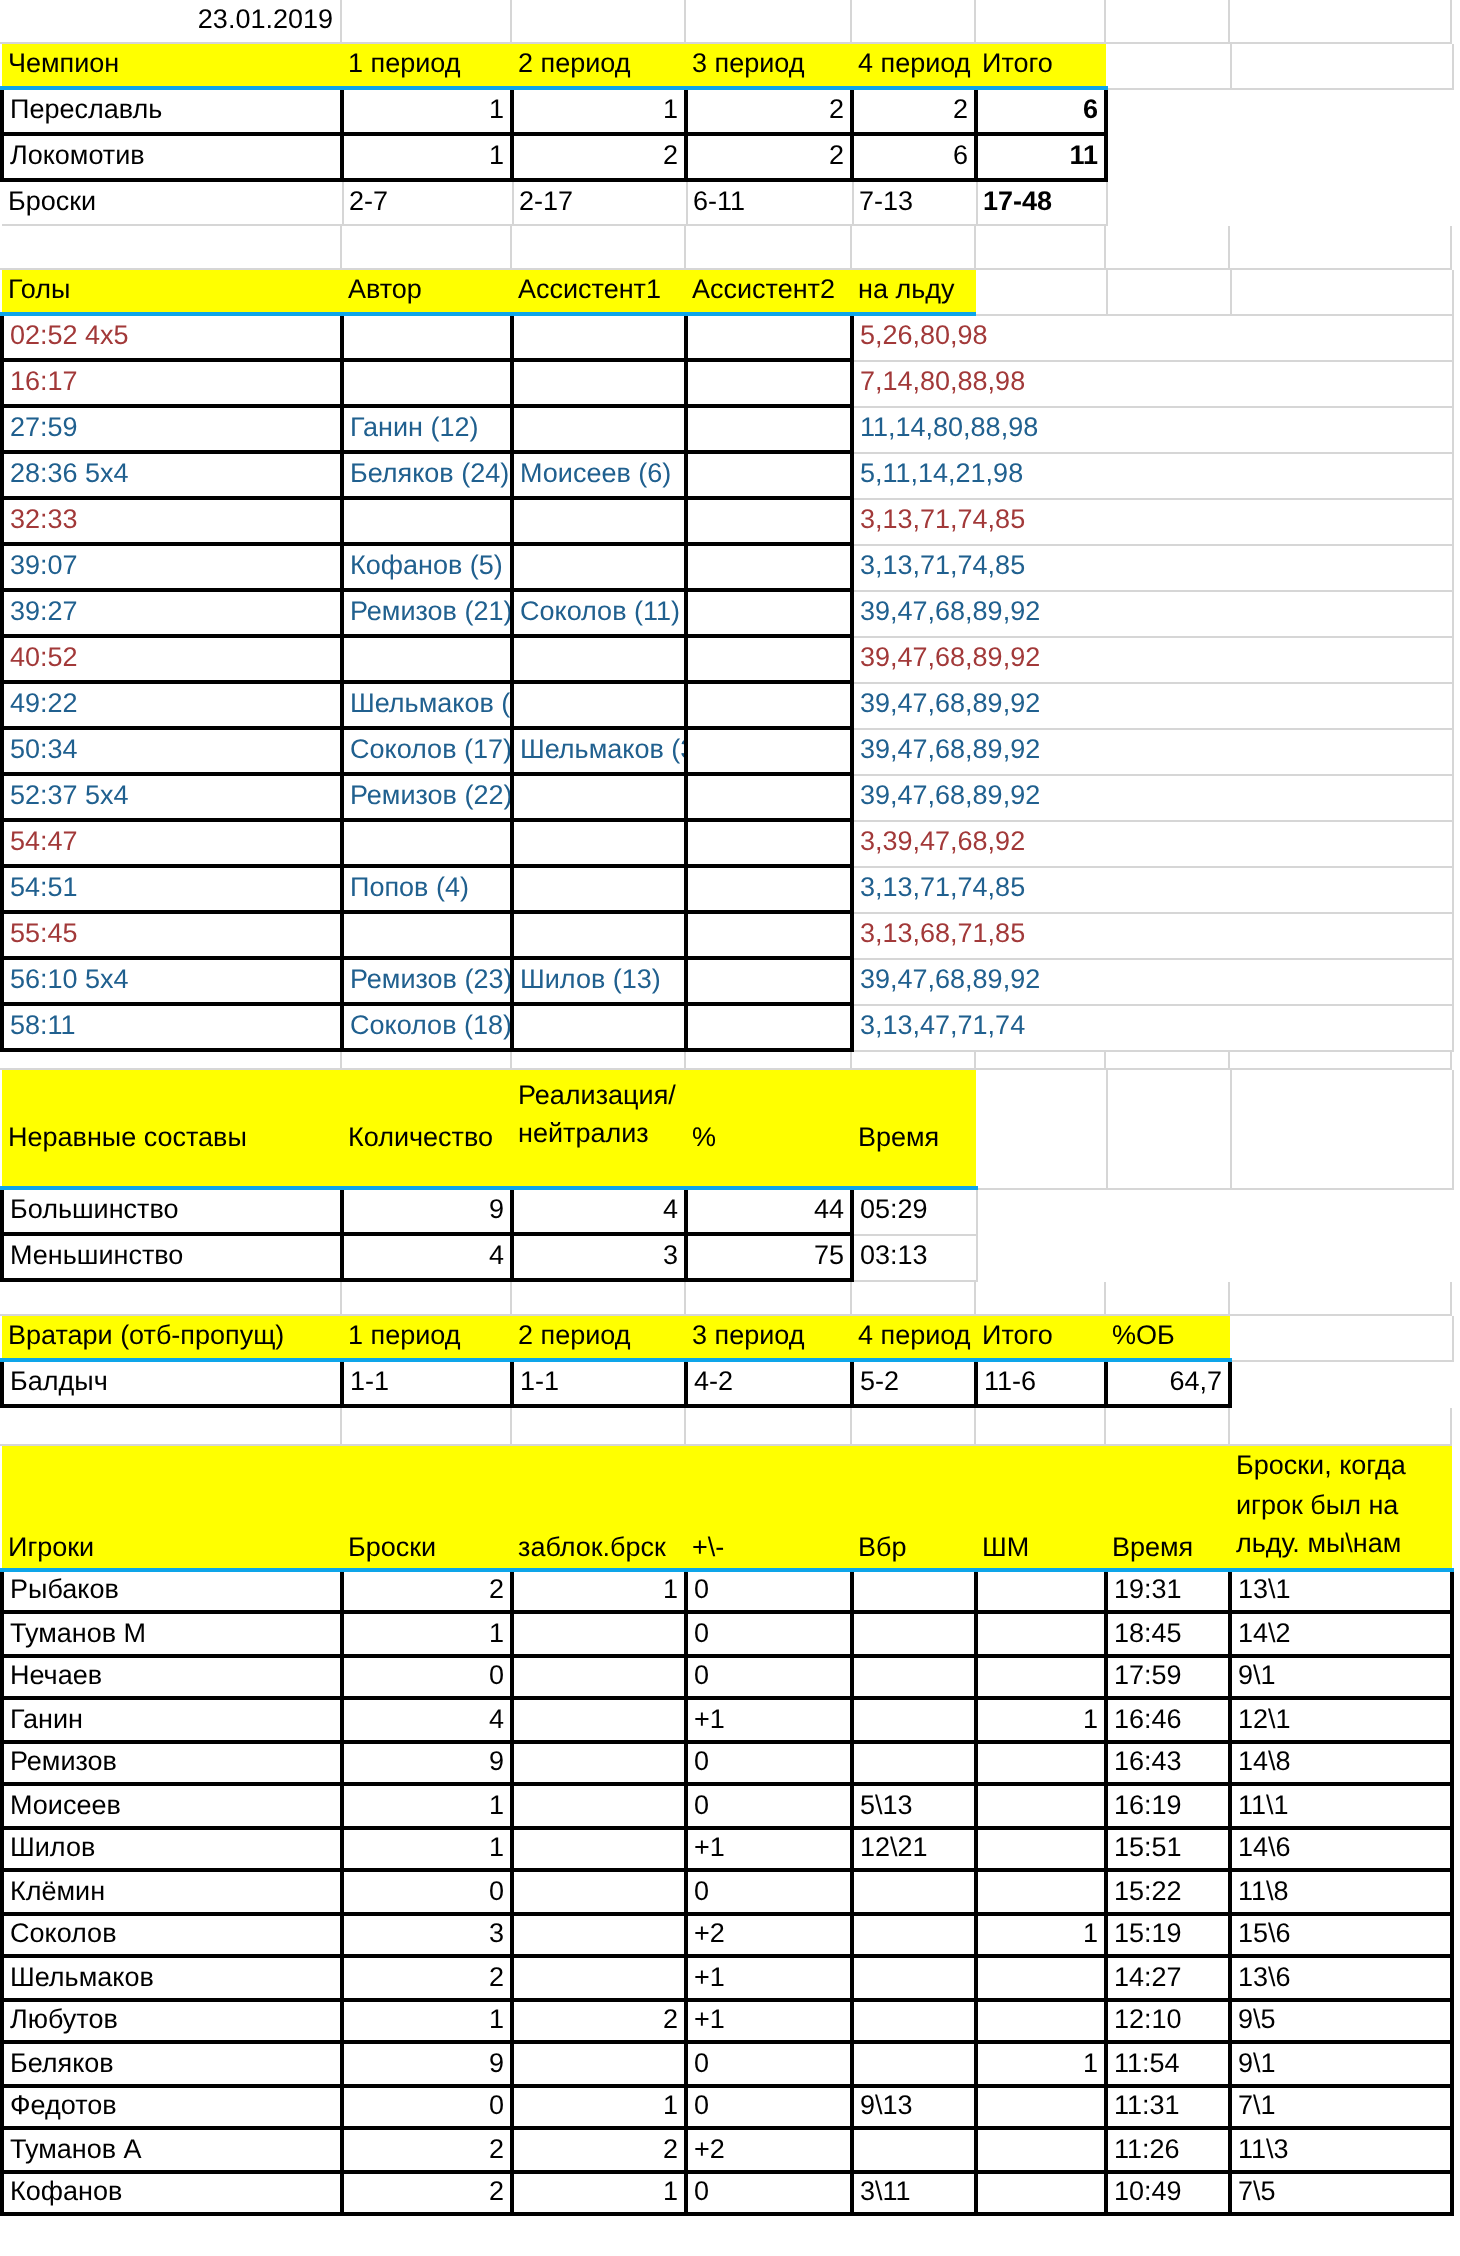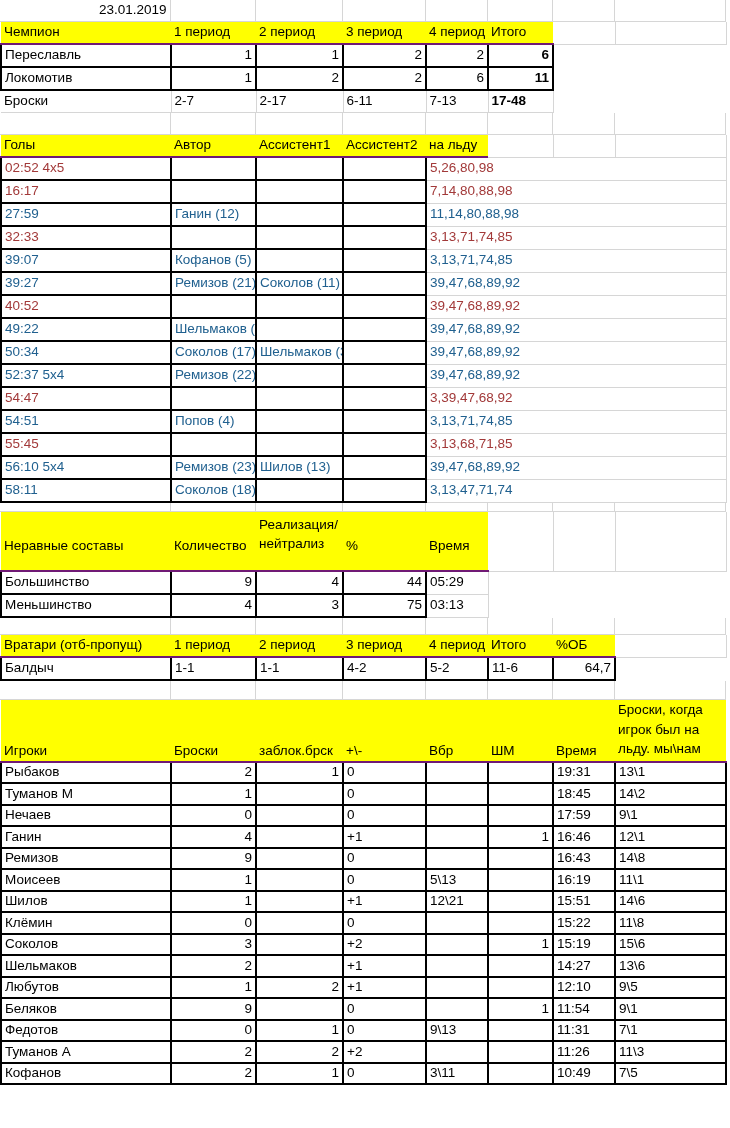--- a/index.html
+++ b/index.html
@@ -11,21 +11,21 @@
   }
   table.t{border-collapse:collapse;table-layout:fixed;width:725px;}
   .t td{
     height:21px;padding:0 3px;font-size:13.5px;line-height:1.1;
     white-space:nowrap;overflow:hidden;vertical-align:middle;
     border-right:1px solid #d6d6d6;border-bottom:1px solid #d6d6d6;
   }
   .t td.blk{border:2px solid #000;}
   .t td.y{
     background:var(--yellow,#ffff00);
-    border-right:0;border-bottom:2px solid #701a75;
+    border-right:0;border-bottom:2px solid #0ea5e9;
   }
   .r{text-align:right;}
   .b{font-weight:bold;}
   .c-blue{color:var(--blue,#20608f);}
   .c-red{color:var(--red,#a23939);}
   .time-cell{border-left:2px solid #000;}
   .head2 td{height:42px;vertical-align:bottom;padding-bottom:16px;}
   .head3 td{height:64px;vertical-align:bottom;padding-bottom:2px;}
   .head3 td div{line-height:1.45;}
   .head2 td div{line-height:1.45;}
@@ -182,20 +182,27 @@
           <td class="onice c-red" colspan="4">7,14,80,88,98</td>
         </tr>
         <tr>
           <td class="blk c-blue">27:59</td>
           <td class="blk c-blue">Ганин (12)</td>
           <td class="blk c-blue"></td>
           <td class="blk c-blue"></td>
           <td class="onice c-blue" colspan="4">11,14,80,88,98</td>
         </tr>
         <tr>
+          <td class="blk c-blue">28:36 5x4</td>
+          <td class="blk c-blue">Беляков  (24)</td>
+          <td class="blk c-blue">Моисеев (6)</td>
+          <td class="blk c-blue"></td>
+          <td class="onice c-blue" colspan="4">5,11,14,21,98</td>
+        </tr>
+        <tr>
           <td class="blk c-red">32:33</td>
           <td class="blk c-red"></td>
           <td class="blk c-red"></td>
           <td class="blk c-red"></td>
           <td class="onice c-red" colspan="4">3,13,71,74,85</td>
         </tr>
         <tr>
           <td class="blk c-blue">39:07</td>
           <td class="blk c-blue">Кофанов (5)</td>
           <td class="blk c-blue"></td>

